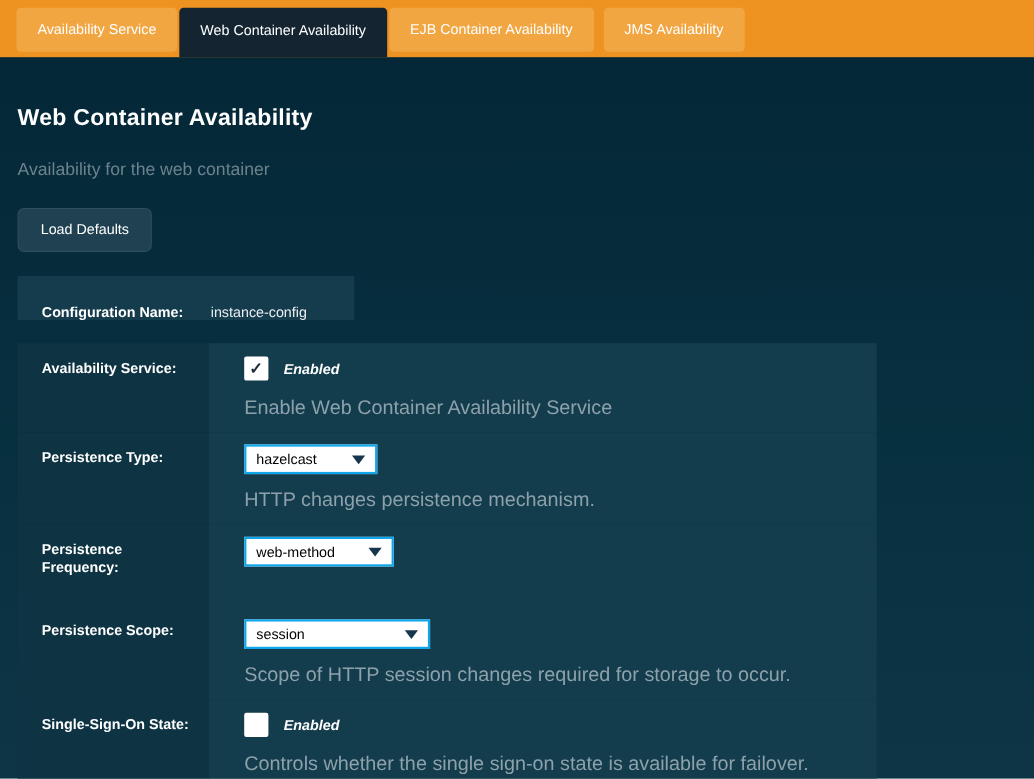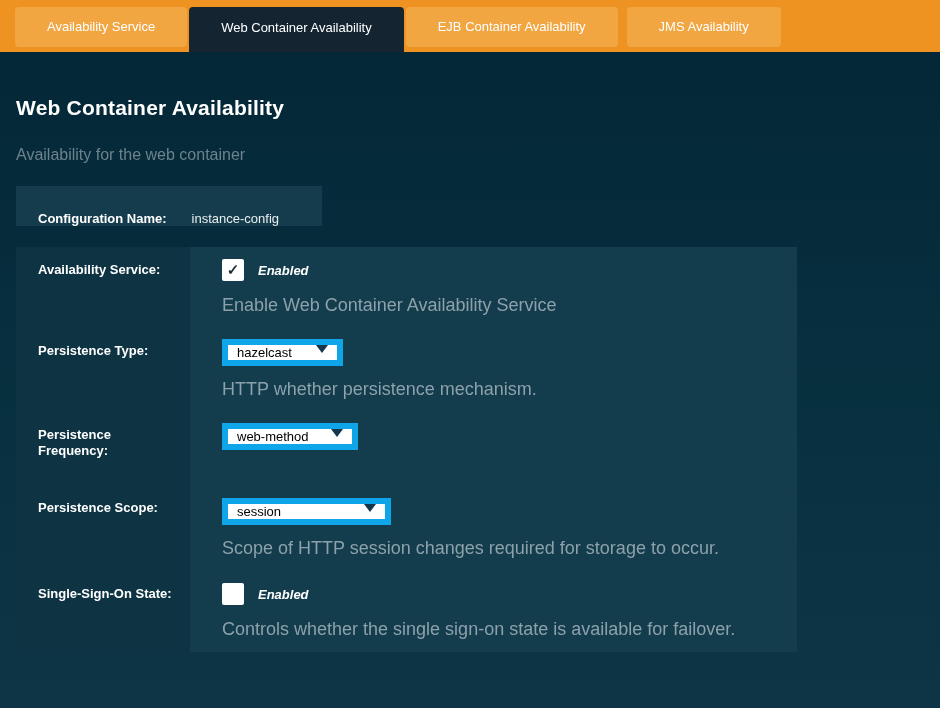--- a/index.html
+++ b/index.html
@@ -18,21 +18,21 @@
   .tabbar {
     height: 52px;
     background: #ee9322;
     display: flex;
     align-items: flex-start;
     padding: 7px 0 0 15px;
   }
   .tab {
     height: 40px;
     line-height: 40px;
-    padding: 0 32px;
+    padding: 0 19px;
     margin-right: 2px;
     background: #f1a642;
     color: #ffffff;
     font-size: 13px;
     border-radius: 4px;
     cursor: pointer;
     white-space: nowrap;
   }
   .tab.active {
     background: #142531;
@@ -122,23 +122,23 @@
   .check-label {
     margin-left: 14px;
     font-size: 13px;
     font-weight: bold;
     color: #ffffff;
     font-style: italic;
   }
   .select-box {
     height: 27px;
     background: #ffffff;
-    border: 6px solid #0ea5e9;
+    border: 2px solid #0ea5e9;
     display: flex;
-    align-items: flex-start;
+    align-items: center;
     padding: 0 9px;
     font-size: 13px;
     color: #000000;
     cursor: pointer;
   }
   .select-box .arrow {
     margin-left: auto;
     width: 0; height: 0;
     border-left: 6px solid transparent;
     border-right: 6px solid transparent;
@@ -165,20 +165,21 @@
     <div class="tab">EJB Container Availability</div>
     <div class="tab gap-left">JMS Availability</div>
   </div>
 
   <div class="content">
 
     <h1 class="page-title">Web Container Availability</h1>
 
     <div class="subtitle">Availability for the web container</div>
 
+    <button class="btn-load-defaults">Load Defaults</button>
 
     <div class="config-row">
       <span class="cfg-label">Configuration Name:</span>
       <span class="cfg-value">instance-config</span>
     </div>
 
     <div class="form-table">
 
       <div class="form-row row-check">
         <div class="cell-label">Availability Service:</div>
@@ -191,21 +192,21 @@
         </div>
       </div>
 
       <div class="form-row">
         <div class="cell-label">Persistence Type:</div>
         <div class="cell-content">
           <div class="select-box w-type">
             <span>hazelcast</span>
             <span class="arrow"></span>
           </div>
-          <div class="help">HTTP whether persistence mechanism.</div>
+          <div class="help">HTTP changes persistence mechanism.</div>
         </div>
       </div>
 
       <div class="form-row">
         <div class="cell-label">Persistence Frequency:</div>
         <div class="cell-content">
           <div class="select-box w-freq">
             <span>web-method</span>
             <span class="arrow"></span>
           </div>

